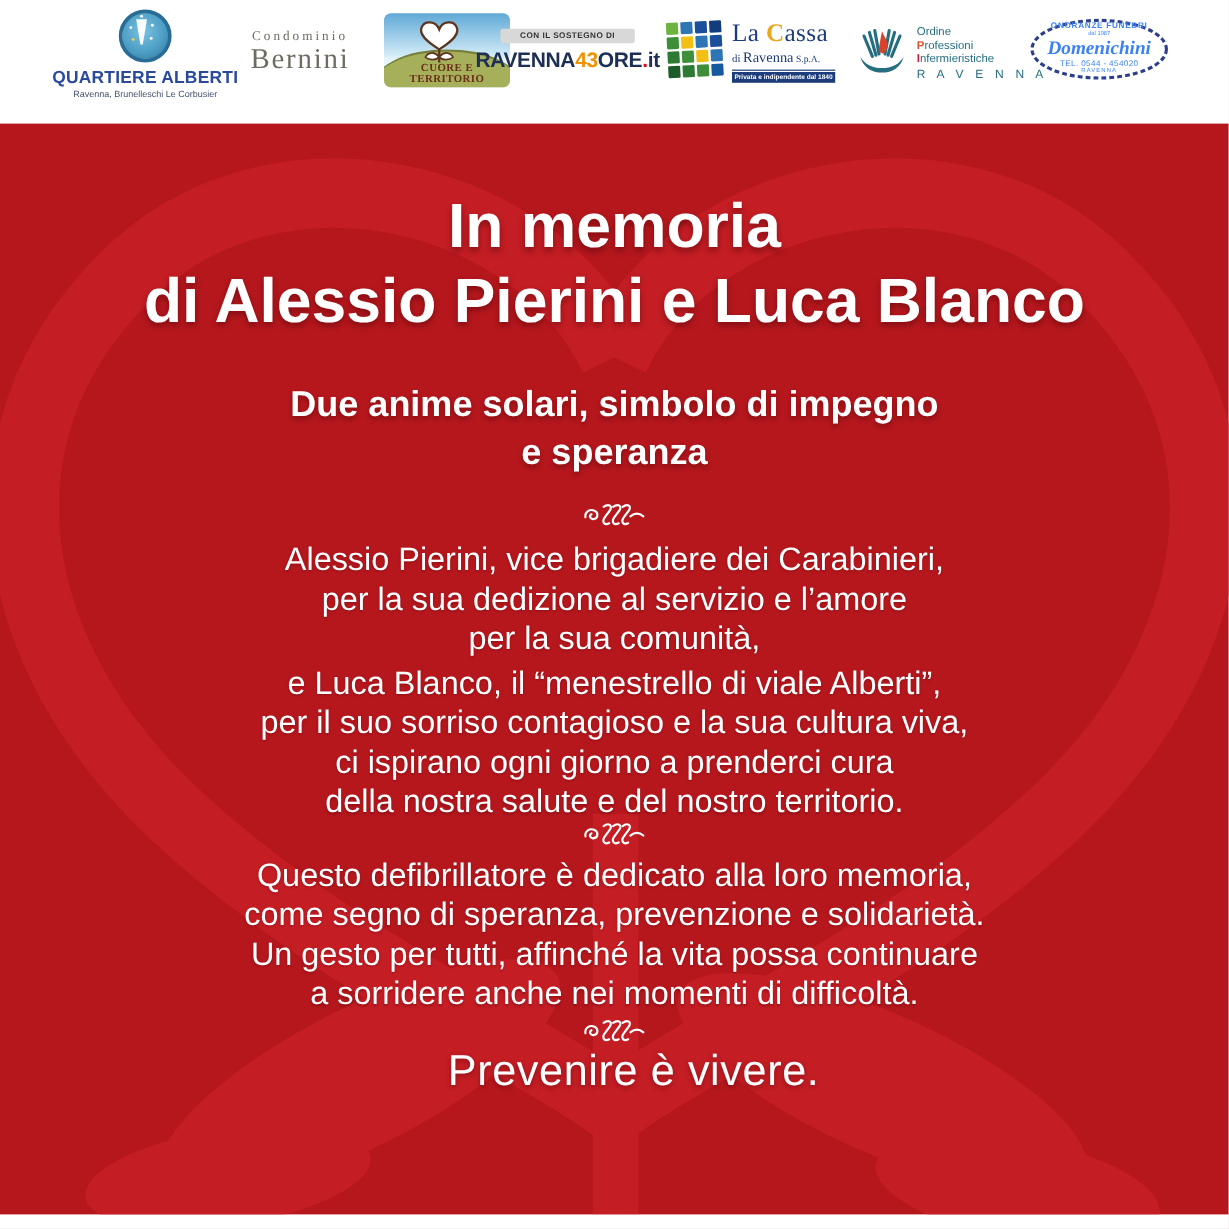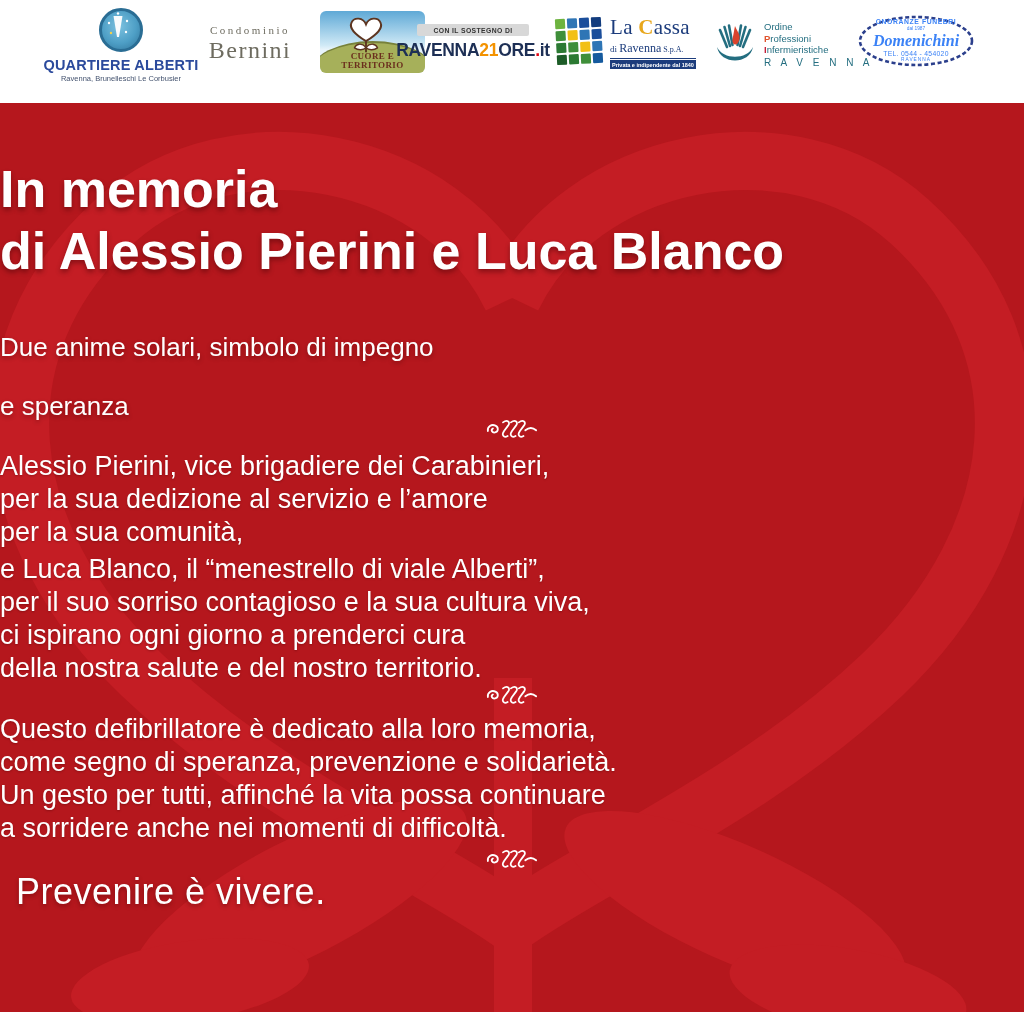--- a/index.html
+++ b/index.html
@@ -75,23 +75,23 @@
   .dom-inner{position:relative;padding-top:6px;line-height:1;}
   .dom-top{font-size:6.8px;font-weight:700;letter-spacing:.6px;}
   .dom-since{font-size:4.8px;margin-top:1px;}
   .dom-name{font-family:"Liberation Serif",serif;font-style:italic;font-weight:700;font-size:16px;margin-top:1px;}
   .dom-tel{font-size:6.8px;margin-top:2px;letter-spacing:.3px;}
   .dom-city{font-size:4.8px;margin-top:1px;letter-spacing:1px;}
 
   
   .poster{position:absolute;top:103px;left:0;width:1024px;height:909px;background:#b5171d;overflow:hidden;}
   .poster svg.watermark{position:absolute;left:0;top:0;}
-  .block{position:absolute;left:0;width:1024px;text-align:left;color:#ffffff;white-space:pre-line;}
+  .block{position:absolute;left:0;width:1024px;text-align:center;color:#ffffff;white-space:pre-line;}
   .title{top:55px;font-size:52px;font-weight:700;line-height:62px;text-shadow:0 3px 5px rgba(60,0,5,.45);}
-  .subtitle{top:215px;font-size:26px;font-weight:400;line-height:59px;text-shadow:0 2px 4px rgba(60,0,5,.4);}
+  .subtitle{top:215px;font-size:30px;font-weight:700;line-height:40px;text-shadow:0 2px 4px rgba(60,0,5,.4);}
   .body-par{font-size:27px;font-weight:400;line-height:33px;text-shadow:0 1px 2px rgba(70,0,5,.35);}
   .p1{top:347px;} .p2{top:450px;} .p3{top:610px;}
   .closing{top:768px;font-size:36px;font-weight:400;letter-spacing:.5px;text-shadow:0 2px 4px rgba(60,0,5,.4);margin-left:16px;}
   .divider{position:absolute;left:0;width:1024px;text-align:center;}
   .d1{top:315px;} .d2{top:581px;} .d3{top:745px;}
   .flourish{width:54px;height:21px;}
 </style>
 </head>
 <body>
 
@@ -133,21 +133,21 @@
           <div>TERRITORIO</div>
         </div>
       </div>
     </div>
 
     <div class="logo r24">
       <div class="r24-bar">
         <span>CON IL SOSTEGNO DI</span>
       </div>
       <div class="r24-brand">
-        <span class="r24-navy">RAVENNA</span><span class="r24-orange">21</span><span class="r24-navy">ORE</span><span class="r24-dot">.</span><span class="r24-navy">it</span>
+        <span class="r24-navy">RAVENNA</span><span class="r24-orange">43</span><span class="r24-navy">ORE</span><span class="r24-dot">.</span><span class="r24-navy">it</span>
       </div>
     </div>
 
     <div class="logo lacassa">
       <div class="mosaic">
         <span></span>
           <span></span>
           <span></span>
           <span></span>
         <span></span>

